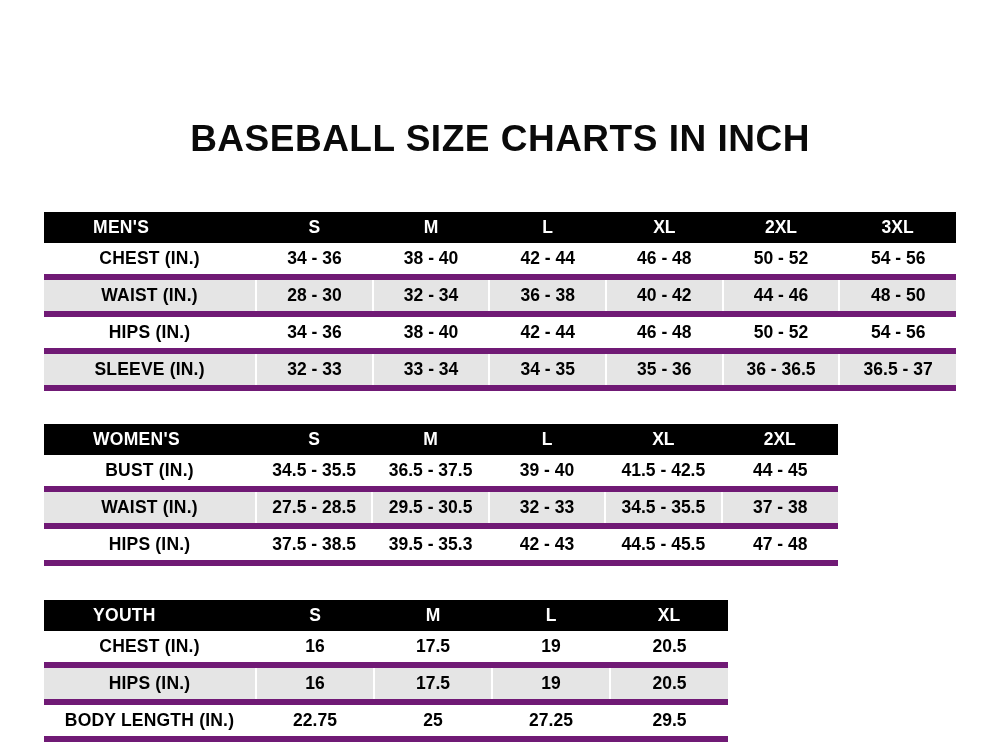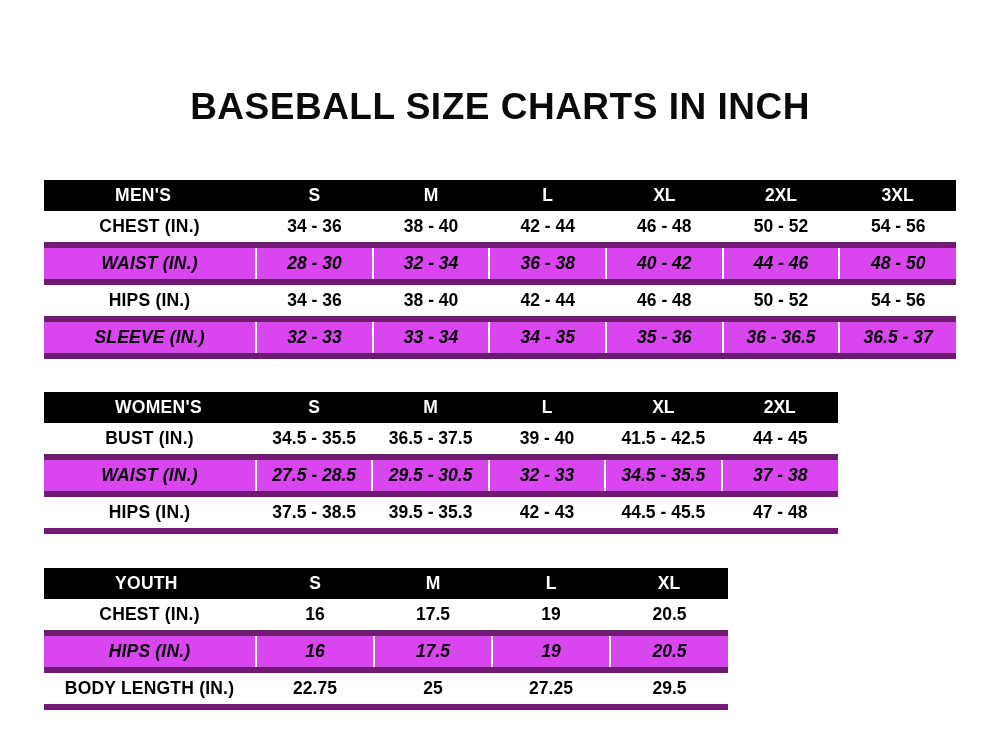--- a/index.html
+++ b/index.html
@@ -19,21 +19,21 @@
     width: 1000px;
     height: 752px;
     box-sizing: border-box;
   }
   .title {
     text-align: center;
     font-size: 37px;
     font-weight: bold;
     letter-spacing: 0.5px;
     margin: 0;
-    padding-top: 86px;
+    padding-top: 118px;
     color: #0a0a0a;
   }
   .tables {
     padding: 0 44px;
     margin-top: 52px;
   }
   table {
     border-collapse: collapse;
     table-layout: fixed;
     font-size: 17px;
@@ -55,38 +55,38 @@
     background: #000000;
     color: #ffffff;
     font-weight: bold;
     height: 31px;
     font-size: 17.5px;
     border: none;
     padding: 0;
   }
   thead th.label {
     text-align: left;
-    padding-left: 71px;
+    padding-left: 49px;
     letter-spacing: 0.3px;
     margin-left: 12px;
   }
   thead th.size {
     text-align: center;
   }
   tbody td {
     height: 31px;
     padding: 0;
     text-align: center;
     font-weight: bold;
     font-size: 17.5px;
     border-right: 2px solid #ffffff;
     background: #ffffff;
   }
   tbody td:last-child { border-right: none; }
-  tbody tr.alt td { background: #d946ef; font-style: italic; }
+  tbody tr.alt td { background: #e5e5e5; }
   tbody td.label {
     text-align: center;
     letter-spacing: 0.2px;
   }
   tbody tr { border-bottom: 6px solid #701a75; }
 
   .women-wrap { margin-top: 33px; }
   .youth-wrap { margin-top: 34px; }
 
   

